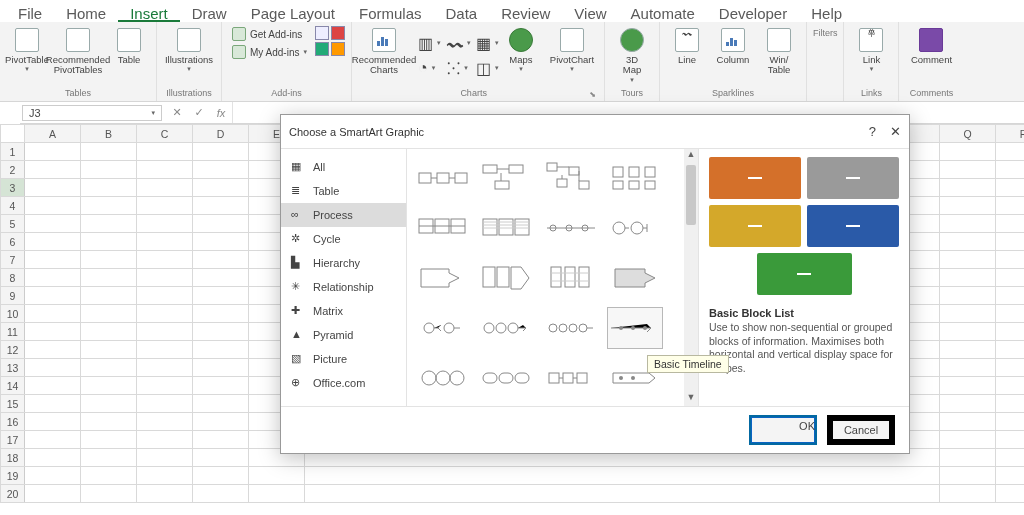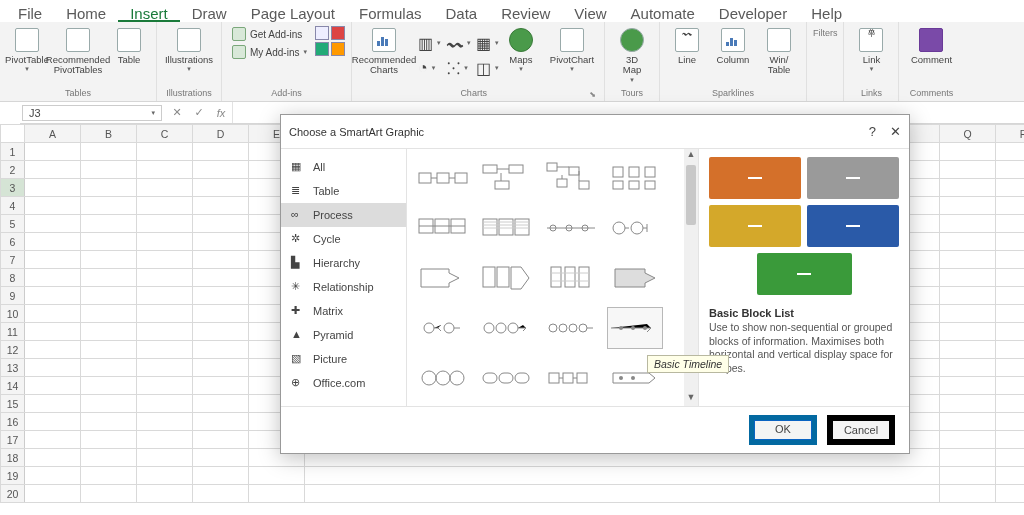--- a/index.html
+++ b/index.html
@@ -63,23 +63,23 @@
   .gallery-scroll .handle { position: absolute; left: 2px; right: 2px; top: 2px; height: 60px; background: #c8c8c8; border-radius: 2px; }
   .preview { width: 210px; padding: 8px 10px; display: flex; flex-direction: column; }
   .prev-block-grid { display: grid; grid-template-columns: 1fr 1fr; gap: 6px; margin-bottom: 6px; }
   .prev-block { height: 42px; border-radius: 2px; display: flex; align-items: center; justify-content: center; color: #fff; font-weight: bold; }
   .prev-block.centered { grid-column: 1 / span 2; justify-self: center; width: 50%; }
   .dash { width: 14px; height: 2px; background: #fff; }
   .prev-title { font-weight: 600; margin: 6px 0 2px 0; color: #333; }
   .prev-desc { font-size: 10.5px; color: #555; line-height: 1.3; }
   .dlg-buttons { display: flex; justify-content: flex-end; gap: 10px; padding: 8px 14px; }
   .dlg-btn { min-width: 68px; padding: 3px 0; text-align: center; border: 6px solid #000000; background: #f4f4f4; font-size: 11px; cursor: pointer; }
-  .dlg-btn.primary { border: 5px solid #0369a1; box-shadow: inset 0 0 0 1px #0a63c2; }
-
-  .tooltip { position: absolute; background: #ffffe8; border: 1px solid #b8b8a0; padding: 2px 6px; font-size: 10.5px; color: #333; white-space: nowrap; pointer-events: none; font-style: italic; }
+  .dlg-btn.primary { border: 2px solid #0369a1; box-shadow: inset 0 0 0 1px #0a63c2; text-align: right; }
+
+  .tooltip { position: absolute; background: #ffffe8; border: 1px solid #b8b8a0; padding: 2px 6px; font-size: 10.5px; color: #333; white-space: nowrap; pointer-events: none; }
 
   
   .ic-bars { display: flex; align-items: flex-end; gap: 1px; width: 14px; height: 12px; }
   .ic-bars span { width: 3px; background: #4a7ab8; }
 </style>
 </head>
 <body>
 
 <div class="tabs">
   <div class="tab">File</div>

